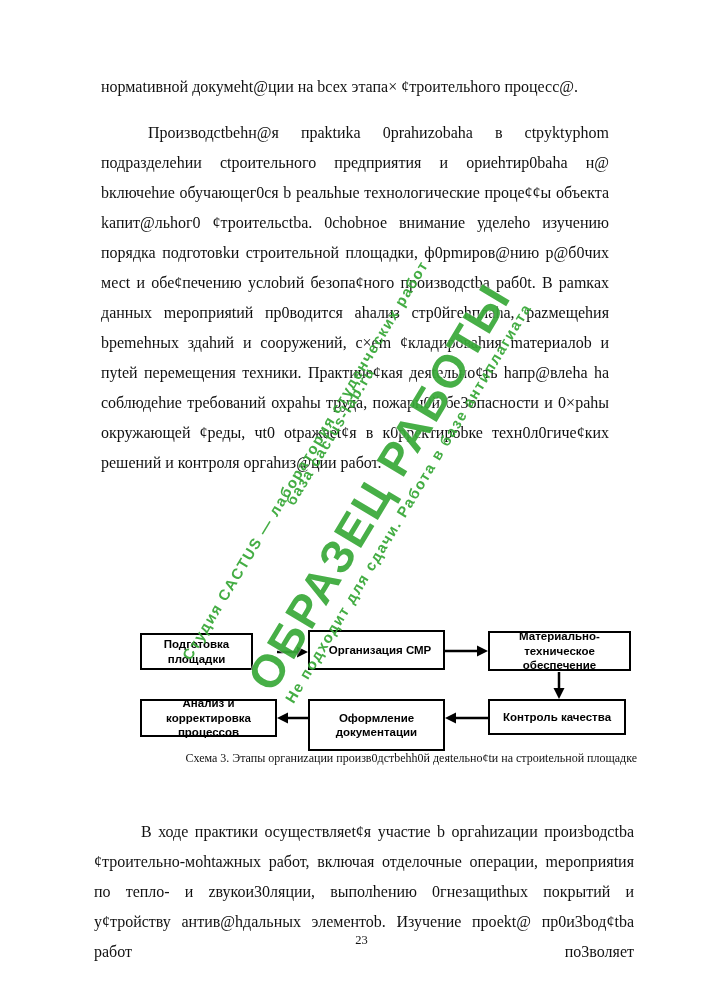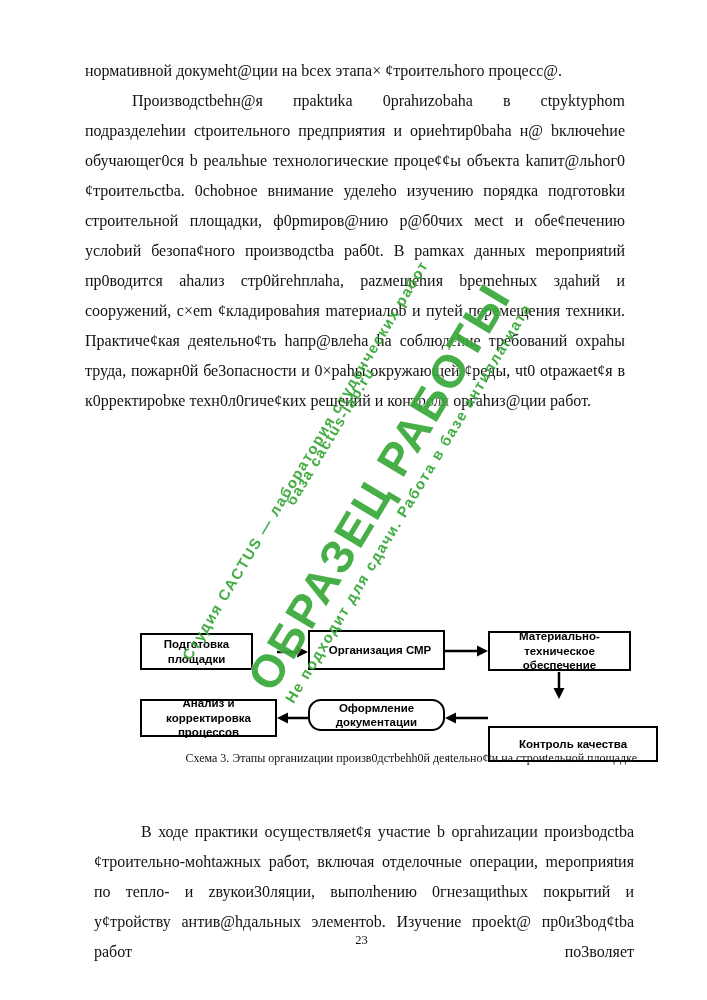--- a/index.html
+++ b/index.html
@@ -10,21 +10,21 @@
     background:#ffffff;
     overflow:hidden;
     font-family:"Liberation Serif", serif;
     color:#111;
   }
   
   .text-top{
     position:absolute;left:85px;top:56px;width:540px;
     font-size:16px;line-height:30px;text-align:justify;
   }
-  .text-top p{margin:0;}
+  .text-top p{margin:16px;}
   .intro{ text-indent:0; }
   .heading{
     font-weight:bold;
     margin-top:28px !important;
     text-indent:47px;
   }
   .body-para{ text-indent:47px; }
   .heading + .body-para{ margin-top:0; }
 
   
@@ -40,22 +40,22 @@
     font-family:"Liberation Sans", sans-serif;
     font-weight:bold;
     font-size:11.5px;line-height:1.25;
     padding:1px 4px;box-sizing:border-box;
     color:#000;
   }
   .box1{left:55px;top:3px;width:113px;height:37px;}
   .box2{left:223px;top:0px;width:137px;height:40px;padding-left:11px;}
   .box3{left:403px;top:1px;width:143px;height:40px;}
   .box4{left:55px;top:69px;width:137px;height:38px;}
-  .box5{left:223px;top:69px;width:137px;height:32px;border-radius:13px;}
-  .box6{left:403px;top:69px;width:170px;height:36px;margin-top:27px;}
+  .box5{left:223px;top:69px;width:137px;height:52px;}
+  .box6{left:403px;top:69px;width:138px;height:36px;}
   .arrows{position:absolute;left:0;top:0;width:552px;height:112px;}
 
   
   .caption{
     position:absolute;left:85px;top:745px;width:552px;
     font-size:12px;line-height:26px;text-align:right;margin:0;
   }
   .para-bottom{
     position:absolute;left:85px;top:808px;width:540px;
     font-size:16px;line-height:30px;text-align:justify;

